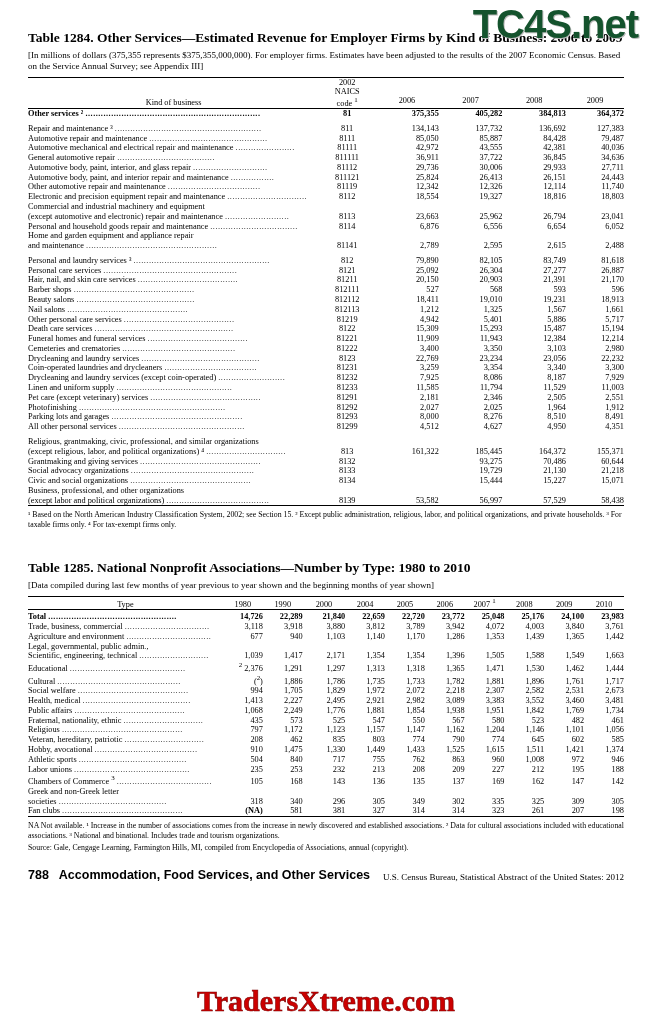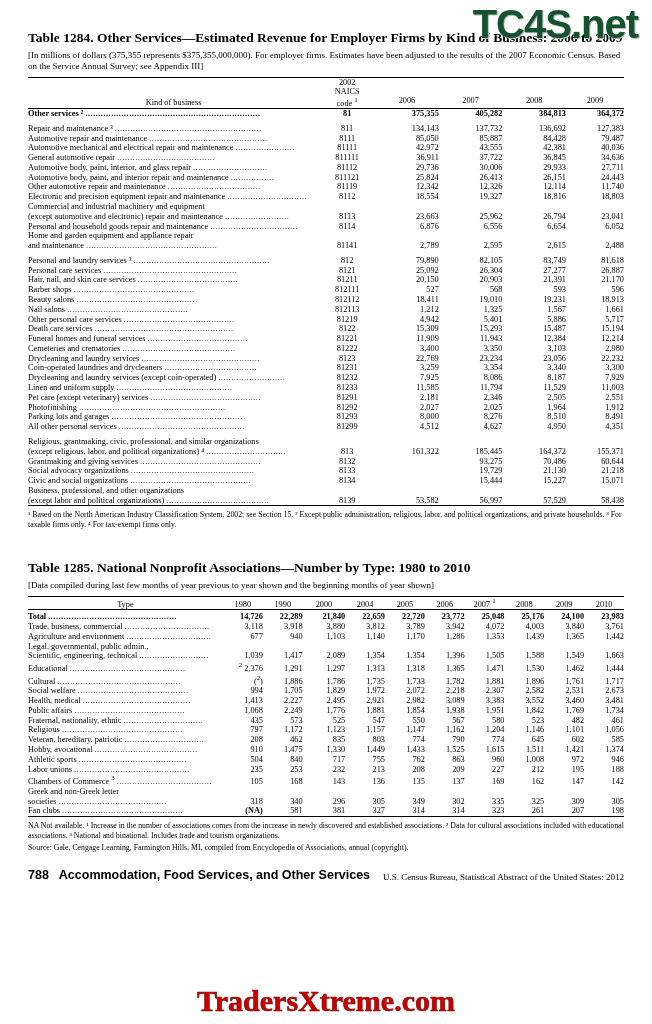--- a/index.html
+++ b/index.html
@@ -559,21 +559,21 @@
               <td class="num"></td>
               <td class="num"></td>
               <td class="num"></td>
               <td class="num"></td>
               <td class="num"></td>
             </tr>
             <tr>
               <td class="stub"><span>Scientific, engineering, technical </span><span class="dots" style="letter-spacing: 0.5px;">...........................</span></td>
               <td class="num">1,039</td>
               <td class="num">1,417</td>
-              <td class="num">2,089</td>
+              <td class="num">2,171</td>
               <td class="num">1,354</td>
               <td class="num">1,354</td>
               <td class="num">1,396</td>
               <td class="num">1,505</td>
               <td class="num">1,588</td>
               <td class="num">1,549</td>
               <td class="num">1,663</td>
             </tr>
             <tr>
               <td class="stub"><span>Educational </span><span class="dots" style="letter-spacing: 0.5px;">.............................................</span></td>

